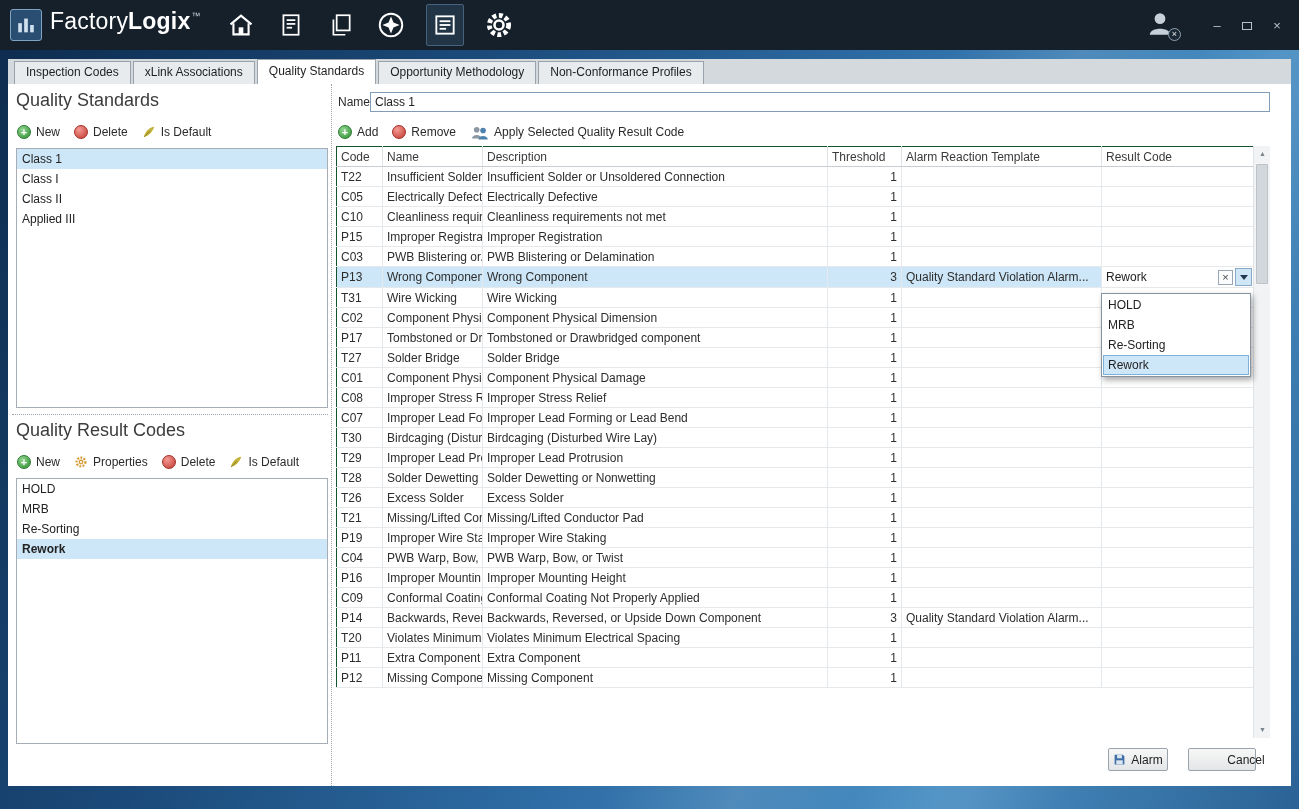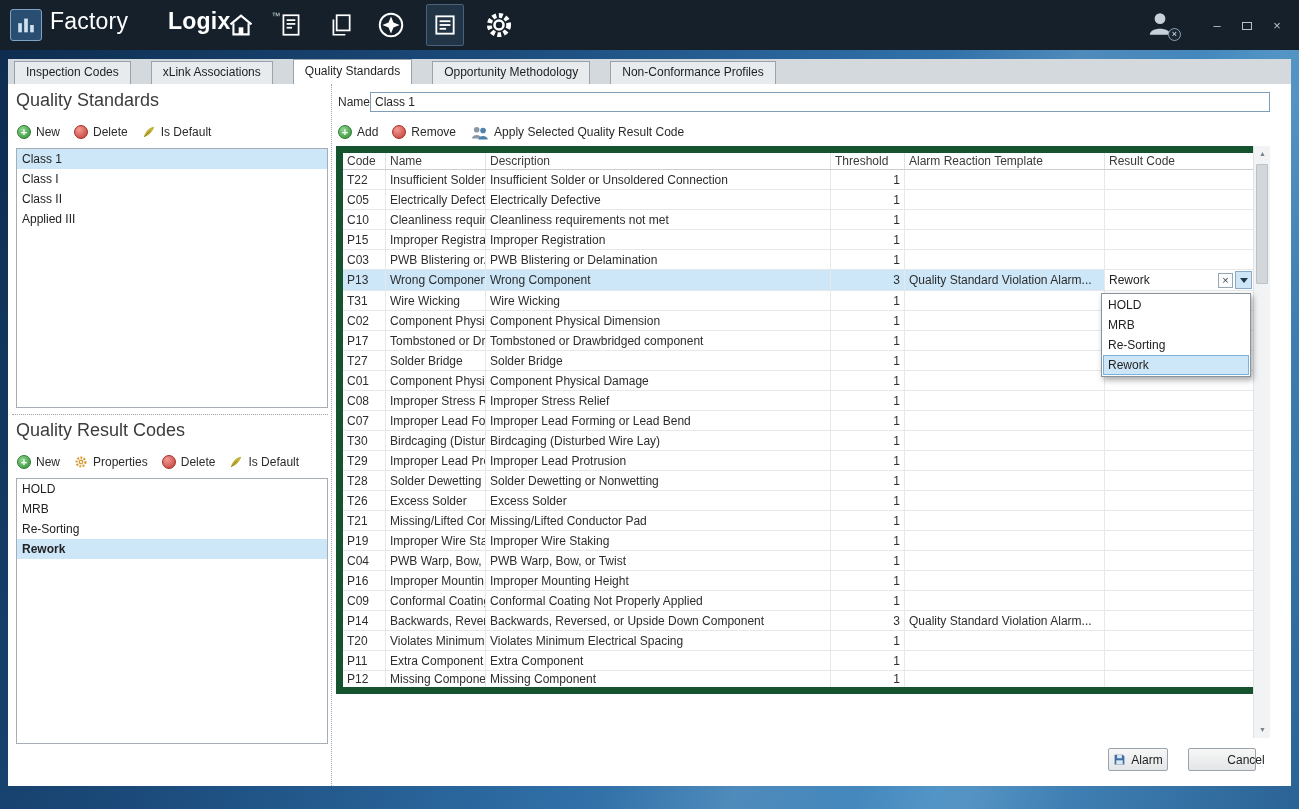--- a/index.html
+++ b/index.html
@@ -8,36 +8,36 @@
     font-family:"Liberation Sans", sans-serif;
     background:
       linear-gradient(115deg, rgba(255,255,255,0) 58%, rgba(255,255,255,.10) 66%, rgba(255,255,255,0) 73%, rgba(255,255,255,.07) 80%, rgba(255,255,255,0) 86%),
       linear-gradient(115deg, #0d2b4d 0%, #1b4a7a 30%, #2e6da5 55%, #4a8fc3 78%, #2b6295 100%);
     position:relative;
   }
 
   
   .titlebar { position:absolute; left:0; top:0; width:1299px; height:50px; background:#15202b; }
   .logo-box { position:absolute; left:10px; top:9px; width:32px; height:32px; background:#2a4e71; border:1px solid #7fa3c2; border-radius:3px; display:flex; align-items:center; justify-content:center; }
-  .brand { position:absolute; left:50px; top:0; height:42px; display:flex; align-items:center; color:#fff; font-size:23px; letter-spacing:.2px;gap:40px; }
+  .brand { position:absolute; left:50px; top:0; height:42px; display:flex; align-items:center; color:#fff; font-size:23px; letter-spacing:.2px; }
   .brand .light { font-weight:300; }
   .brand b { font-weight:700; }
   .brand sup { font-size:9px; margin-left:1px; margin-top:-10px; color:#cfd8e0; }
   .nav { position:absolute; left:226px; top:0; height:50px; display:flex; align-items:center; gap:20px; }
   .navicon { width:30px; height:30px; display:flex; align-items:center; justify-content:center; }
   .nav-tile { width:38px; height:42px; background:#223546; border:1px solid #47627a; border-radius:2px; display:flex; align-items:center; justify-content:center; }
   .tb-right { position:absolute; right:14px; top:0; height:50px; display:flex; align-items:center; gap:14px; }
   .user-wrap { position:relative; width:32px; height:32px; margin-right:18px; }
   .user-badge { position:absolute; right:-4px; bottom:0; width:13px; height:13px; background:#1b2733; border:1px solid #8fa2b2; border-radius:50%; color:#e8eef3; font-size:9px; line-height:11px; text-align:center; }
   .winbtn { color:#b6c0c9; font-size:13px; width:16px; text-align:center; cursor:default; }
   .winbtn .boxglyph { display:inline-block; width:10px; height:8px; border:1px solid #b6c0c9; }
 
   
   .tabstrip { position:absolute; left:8px; top:59px; width:1283px; height:25px; background:#d3d9dd; display:flex; align-items:flex-end; padding-left:6px; }
-  .tab { height:23px; line-height:21px; padding:0 11px; font-size:12px; color:#1e1e1e; background:#e7ebee; border:1px solid #9aa3ab; border-bottom:none; margin-right:20px; white-space:nowrap; }
+  .tab { height:23px; line-height:21px; padding:0 11px; font-size:12px; color:#1e1e1e; background:#e7ebee; border:1px solid #9aa3ab; border-bottom:none; margin-right:2px; white-space:nowrap; }
   .tab.active { background:#fff; height:25px; line-height:23px; z-index:2; }
 
   
   .content { position:absolute; left:8px; top:84px; width:1283px; height:702px; background:#fff; }
 
   
   .left { position:absolute; left:0; top:0; width:324px; height:702px; border-right:1px dotted #9aa5ae; }
   .panel-title { position:absolute; left:8px; font-size:18px; font-weight:300; color:#3c3c3c; }
   .tbar { position:absolute; left:9px; display:flex; align-items:center; gap:14px; font-size:12px; color:#2b2b2b; height:16px; }
   .tbtn { display:inline-flex; align-items:center; gap:5px; cursor:default; }
@@ -49,21 +49,21 @@
   .li.sel { background:#cde7f8; }
   .li.bold { font-weight:bold; }
   .hsplit { position:absolute; left:4px; top:330px; width:316px; border-top:1px dotted #9aa5ae; }
 
   
   .editor { position:absolute; left:328px; top:0; width:955px; height:702px; }
   .name-label { position:absolute; left:2px; top:11px; font-size:12px; color:#2b2b2b; }
   .name-input { position:absolute; left:34px; top:8px; width:900px; height:20px; border:1px solid #7f9db9; background:#fff; font-family:"Liberation Sans",sans-serif; font-size:12px; padding:0 4px; color:#222; }
   .grid-toolbar { top:40px; left:2px; }
   .grid-wrap { position:absolute; left:0; top:62px; width:934px; height:592px; }
-  table.grid { border-collapse:collapse; table-layout:fixed; width:917px; background:#fff; font-size:12px; color:#2d2d2d; border:7px solid #14532d; }
+  table.grid { border-collapse:collapse; table-layout:fixed; width:917px; background:#fff; font-size:12px; color:#2d2d2d; border:1px solid #14532d; }
   table.grid th { height:20px; font-weight:400; text-align:left; padding:0 4px; border-right:1px solid #dfe3e6; border-bottom:1px solid #c9ced3; color:#3a3a3a; background:#fff; overflow:hidden; white-space:nowrap; }
   table.grid td { height:20px; padding:0 4px; border-right:1px solid #e6e9ec; border-bottom:1px solid #e6e9ec; overflow:hidden; white-space:nowrap; }
   td.c-thr, th.h-thr { text-align:right; }
   tr.sel td { background:#cde7f8; }
   tr.sel td.editing { background:#fff; padding:0; }
   .combo { display:flex; align-items:center; height:20px; background:#fff; }
   .combo-val { flex:1; padding-left:4px; overflow:hidden; white-space:nowrap; font-size:12px; color:#222; }
   .combo-x { width:15px; height:15px; line-height:13px; text-align:center; border:1px solid #98a6b3; background:#fbfcfd; font-size:11px; color:#444; margin-right:2px; flex:none; }
   .combo-dd { width:17px; height:18px; margin:1px 1px 1px 0; background:#cfe6f7; border:1px solid #86aac8; display:flex; align-items:center; justify-content:center; flex:none; }
   .combo-dd i { width:0; height:0; border-left:4px solid transparent; border-right:4px solid transparent; border-top:5px solid #21394f; }

